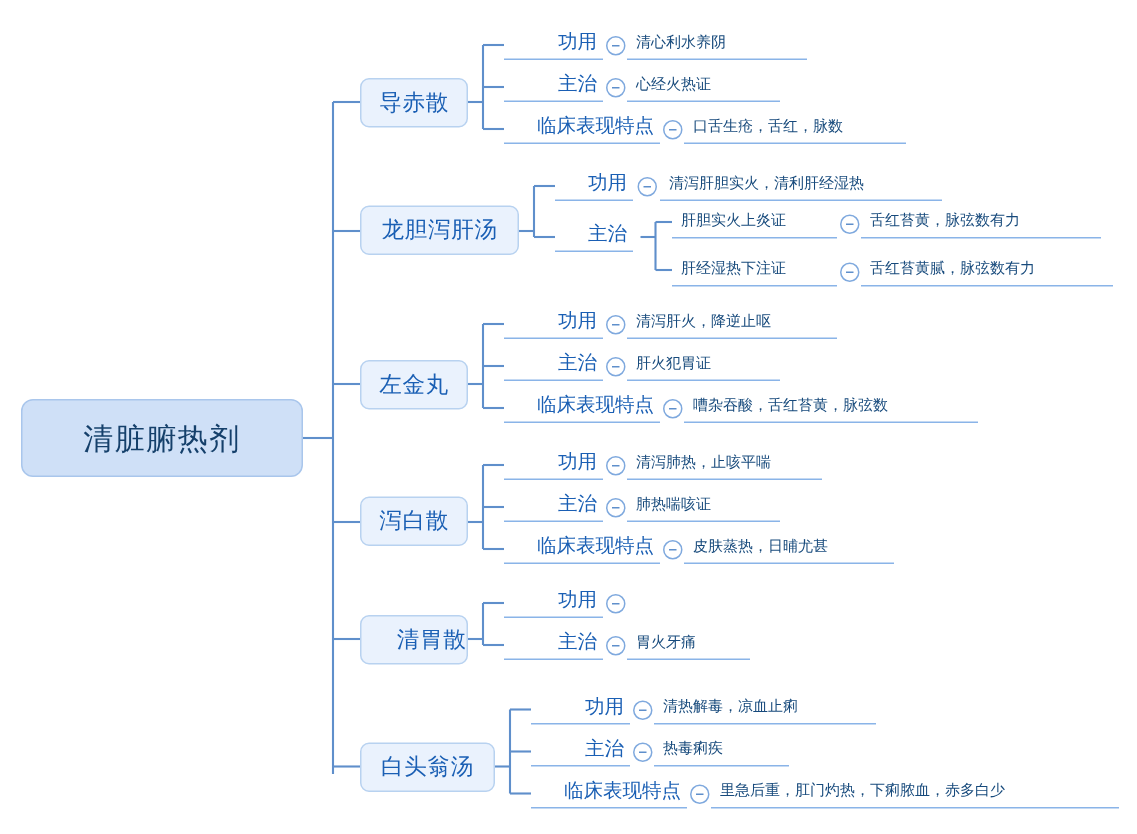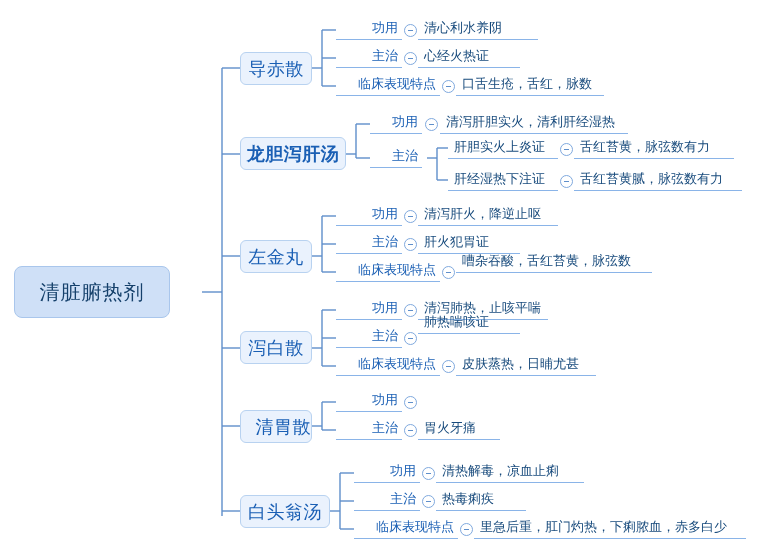--- a/index.html
+++ b/index.html
@@ -42,41 +42,41 @@
     align-items: center;
     justify-content: center;
     letter-spacing: 1px;
   }
   
   .formula-node {
     background: #eaf2fd;
     border: 1px solid #b8d2f0;
     border-radius: 6px;
     color: #1a5fb4;
-    font-size: 18px;
+    font-size: 15px;
     display: flex;
     align-items: center;
     justify-content: center;
     letter-spacing: 0.5px;
   }
   
   .label-node {
     color: #1a5fb4;
     font-size: 13px;
     display: flex;
     align-items: center;
     justify-content: flex-end;
     border-bottom: 1px solid #8ab4e8;
     padding-right: 4px;
     padding-bottom: 2px;
   }
   
   .content-node {
     color: #174a7c;
-    font-size: 13px;
+    font-size: 10px;
     display: flex;
     align-items: center;
     justify-content: flex-start;
     border-bottom: 1px solid #8ab4e8;
     padding-left: 6px;
     padding-bottom: 2px;
   }
   
   .collapse-dot {
     width: 11px;
@@ -152,21 +152,21 @@
       <path d="M322,430 L336,430"></path>
 
       <path d="M330,511 L340,511"></path>
       <path d="M340,473 L340,529"></path>
       <path d="M340,473 L354,473"></path>
       <path d="M340,501 L354,501"></path>
       <path d="M340,529 L354,529"></path>
     </g>
   </svg>
 
-  <div class="node root-node" style="left:14px; top:266px; width:156px; height:52px;">
+  <div class="node root-node" style="left:14px; top:266px; width:188px; height:52px;">
     <span>清脏腑热剂</span>
   </div>
 
   <div class="node formula-node" style="left:240px; top:52px; width:72px; height:33px;">
     <span>导赤散</span>
   </div>
 
   <div class="node label-node" style="left:336px; top:18px; width:66px; height:22px;">
     <span>功用</span>
   </div>
@@ -184,21 +184,21 @@
   </div>
 
   <div class="node label-node" style="left:336px; top:74px; width:104px; height:22px;">
     <span>临床表现特点</span>
   </div>
   <span class="collapse-dot" style="left:442px; top:80px;"></span>
   <div class="node content-node" style="left:456px; top:74px; width:148px; height:22px;">
     <span>口舌生疮，舌红，脉数</span>
   </div>
 
-  <div class="node formula-node" style="left:240px; top:137px; width:106px; height:33px;font-weight:bold;">
+  <div class="node formula-node" style="left:240px; top:137px; width:106px; height:33px;">
     <span>龙胆泻肝汤</span>
   </div>
 
   <div class="node label-node" style="left:370px; top:112px; width:52px; height:22px;">
     <span>功用</span>
   </div>
   <span class="collapse-dot" style="left:425px; top:118px;"></span>
   <div class="node content-node" style="left:440px; top:112px; width:188px; height:22px;">
     <span>清泻肝胆实火，清利肝经湿热</span>
   </div>
@@ -240,41 +240,41 @@
   </div>
   <span class="collapse-dot" style="left:404px; top:238px;"></span>
   <div class="node content-node" style="left:418px; top:232px; width:102px; height:22px;">
     <span>肝火犯胃证</span>
   </div>
 
   <div class="node label-node" style="left:336px; top:260px; width:104px; height:22px;">
     <span>临床表现特点</span>
   </div>
   <span class="collapse-dot" style="left:442px; top:266px;"></span>
-  <div class="node content-node" style="left:456px; top:251px; width:196px; height:22px;align-items:center;">
+  <div class="node content-node" style="left:456px; top:260px; width:196px; height:22px;align-items:center;">
     <span>嘈杂吞酸，舌红苔黄，脉弦数</span>
   </div>
 
   <div class="node formula-node" style="left:240px; top:331px; width:72px; height:33px;">
     <span>泻白散</span>
   </div>
 
   <div class="node label-node" style="left:336px; top:298px; width:66px; height:22px;">
     <span>功用</span>
   </div>
   <span class="collapse-dot" style="left:404px; top:304px;"></span>
   <div class="node content-node" style="left:418px; top:298px; width:130px; height:22px;">
     <span>清泻肺热，止咳平喘</span>
   </div>
 
   <div class="node label-node" style="left:336px; top:326px; width:66px; height:22px;">
     <span>主治</span>
   </div>
   <span class="collapse-dot" style="left:404px; top:332px;"></span>
-  <div class="node content-node" style="left:418px; top:312px; width:102px; height:22px;">
+  <div class="node content-node" style="left:418px; top:326px; width:102px; height:22px;">
     <span>肺热喘咳证</span>
   </div>
 
   <div class="node label-node" style="left:336px; top:354px; width:104px; height:22px;">
     <span>临床表现特点</span>
   </div>
   <span class="collapse-dot" style="left:442px; top:360px;"></span>
   <div class="node content-node" style="left:456px; top:354px; width:140px; height:22px;">
     <span>皮肤蒸热，日晡尤甚</span>
   </div>

